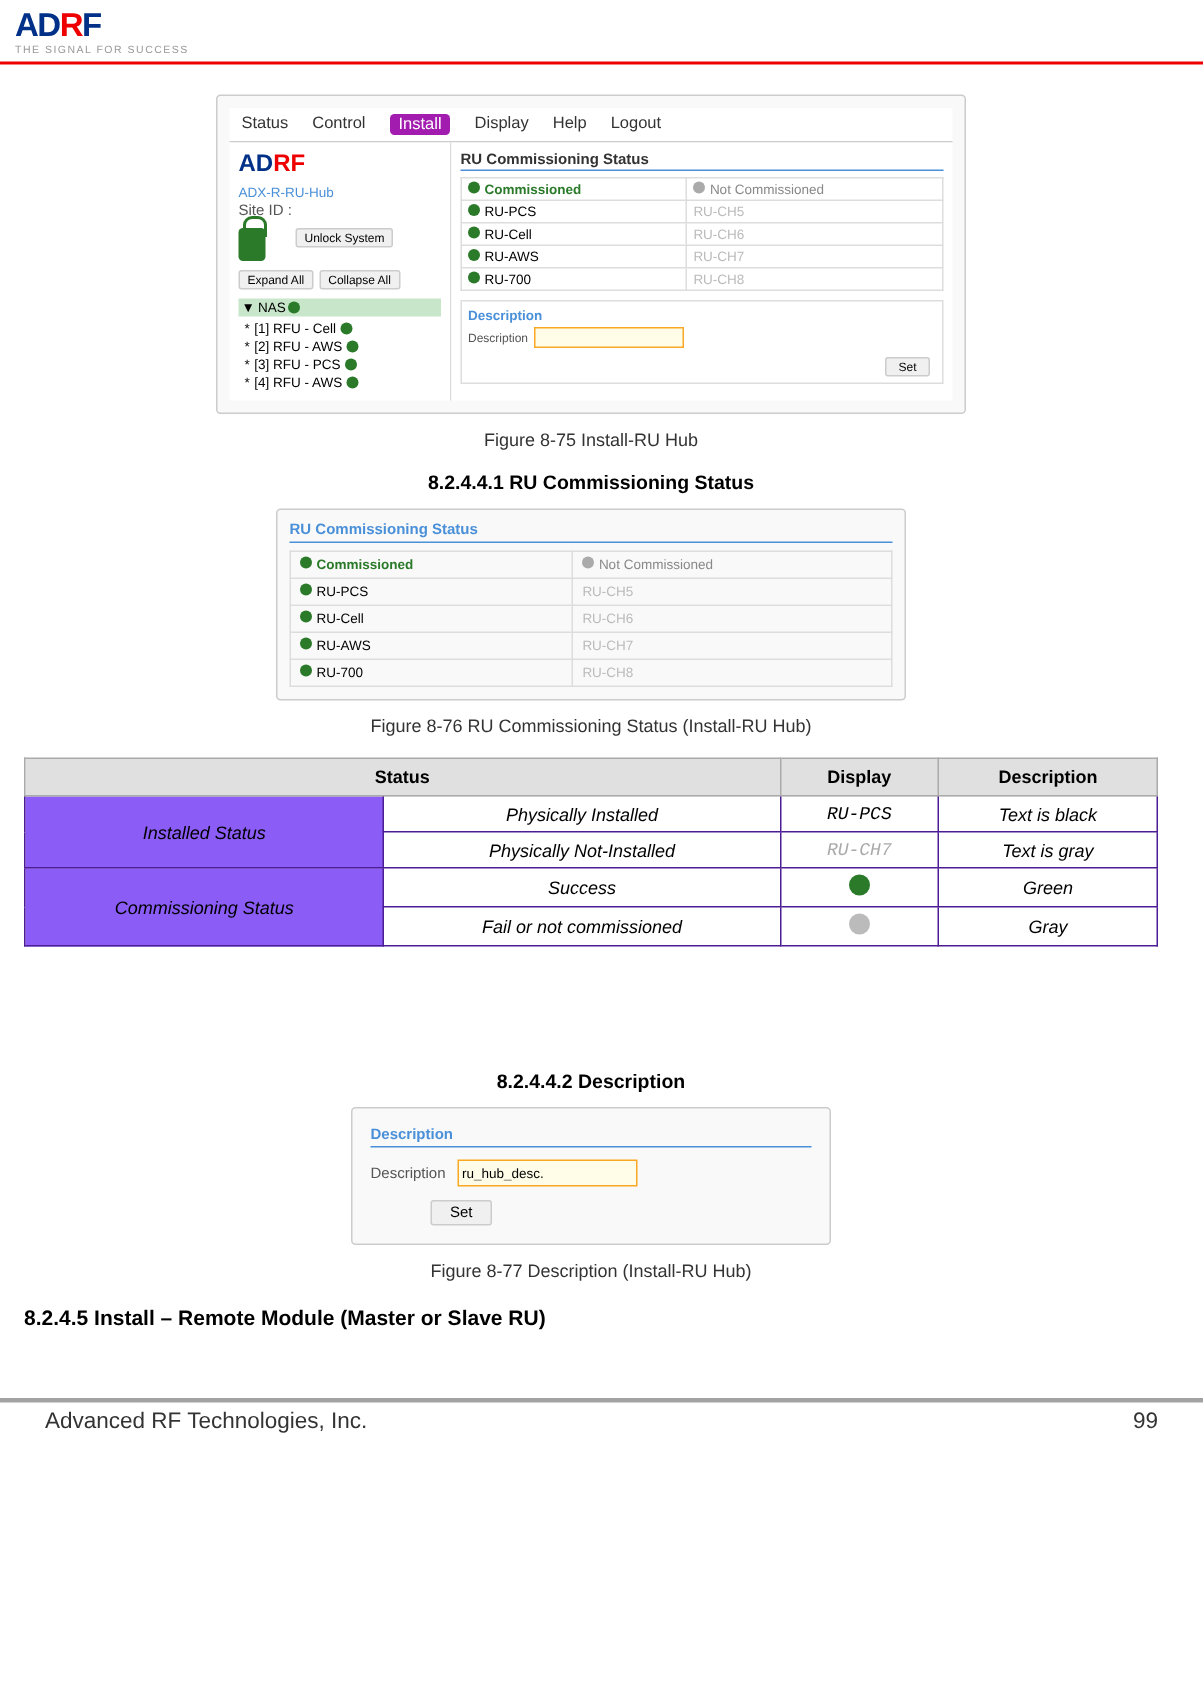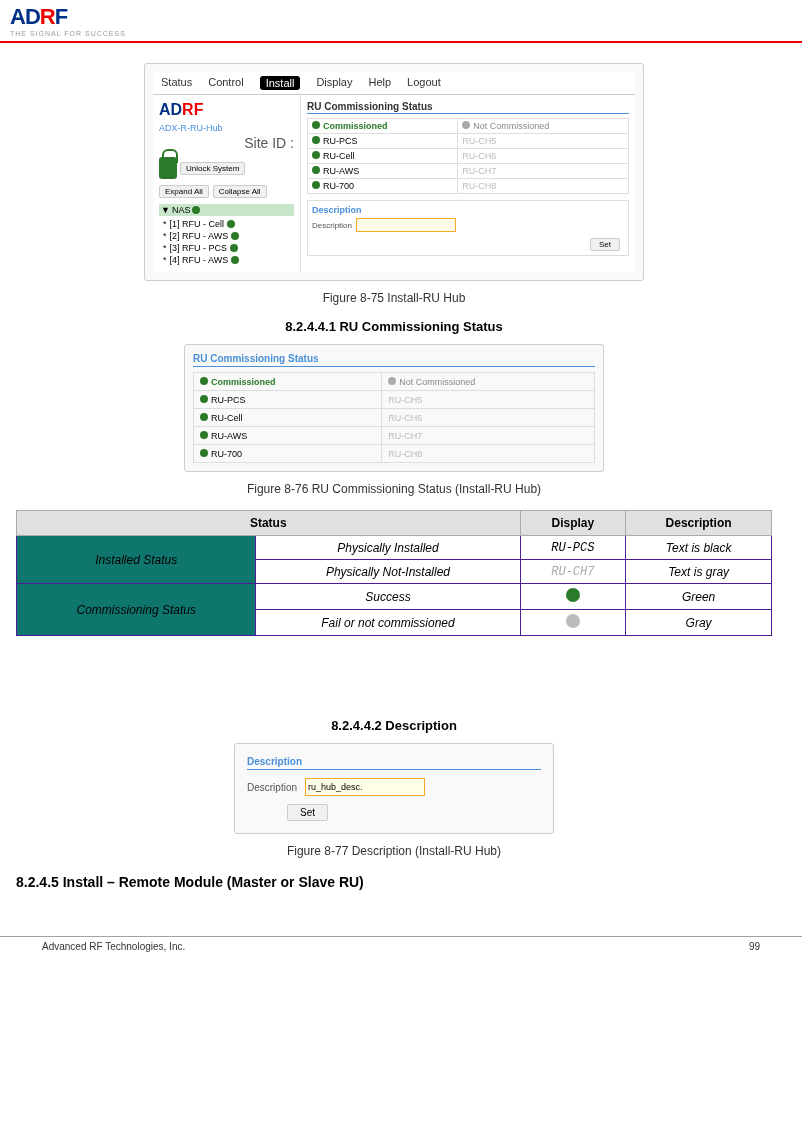--- a/index.html
+++ b/index.html
@@ -61,21 +61,21 @@
       display: flex;
       gap: 16px;
       padding: 4px 8px;
       border-bottom: 1px solid #ccc;
       background: #fff;
       font-size: 11px;
       color: #333;
     }
     .app-nav .nav-item { cursor: pointer; }
     .app-nav .nav-item.active {
-      background: #000000;
+      background: #a21caf;
       color: #fff;
       padding: 1px 6px;
       border-radius: 3px;
     }
     .app-body {
       display: flex;
       gap: 0;
     }
     .app-sidebar {
       width: 148px;
@@ -88,25 +88,25 @@
       font-weight: 900;
       color: #003087;
       margin-bottom: 4px;
     }
     .sidebar-logo span { color: #e00; }
     .sidebar-device {
       font-size: 9px;
       color: #4a90d9;
       margin-bottom: 2px;
     }
-    .sidebar-site { font-size: 14px; color: #555; margin-bottom: 6px; text-align: right; }
+    .sidebar-site { font-size: 10px; color: #555; margin-bottom: 6px; }
     .sidebar-lock {
       display: flex;
-      align-items: center;
-      gap: 3px;
+      align-items: flex-start;
+      gap: 20px;
       margin-bottom: 6px;
     }
     .lock-icon {
       width: 18px;
       height: 22px;
       background: #2a7a2a;
       border-radius: 3px;
       position: relative;
       display: inline-block;
     }
@@ -301,21 +301,21 @@
       font-weight: bold;
     }
     .main-table td {
       border: 1px solid #4c1d95;
       padding: 4px 8px;
       text-align: center;
       vertical-align: middle;
       font-style: italic;
     }
     .main-table .status-col {
-      background: #0f766e;
+      background: #8b5cf6;
     }
 
     
     .green-circle {
       width: 14px;
       height: 14px;
       border-radius: 50%;
       background: #2a7a2a;
       display: inline-block;
     }
@@ -376,26 +376,26 @@
       background: #f0f0f0;
       border: 1px solid #ccc;
       padding: 2px 12px;
       border-radius: 2px;
       cursor: pointer;
       margin-left: 40px;
     }
 
     
     .footer {
-      border-top: 1px solid #a3a3a3;
+      border-top: 3px solid #a3a3a3;
       display: flex;
       justify-content: space-between;
-      padding: 4px 42px;
+      padding: 4px 30px;
       margin-top: 20px;
-      font-size: 10px;
+      font-size: 15px;
       color: #333;
     }
   </style>
 </head>
 <body>
 
 <div class="header">
   <div class="header-logo">
     <div>
       <div class="logo-adrf">

